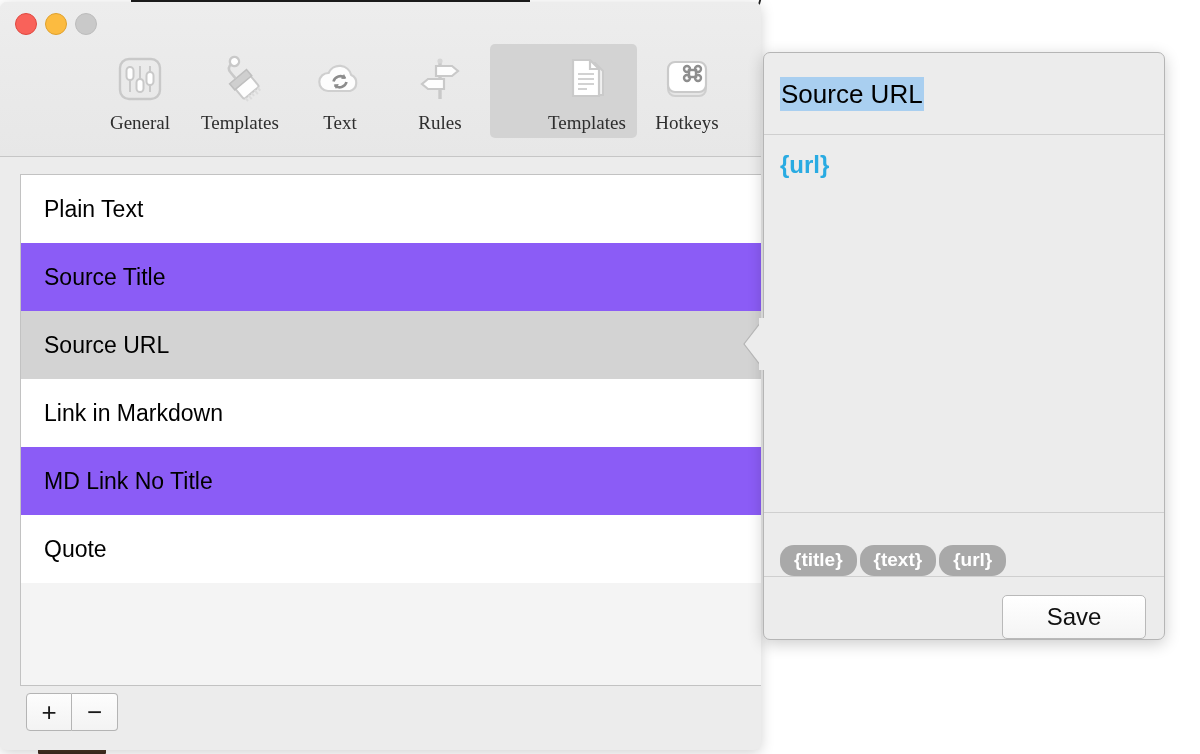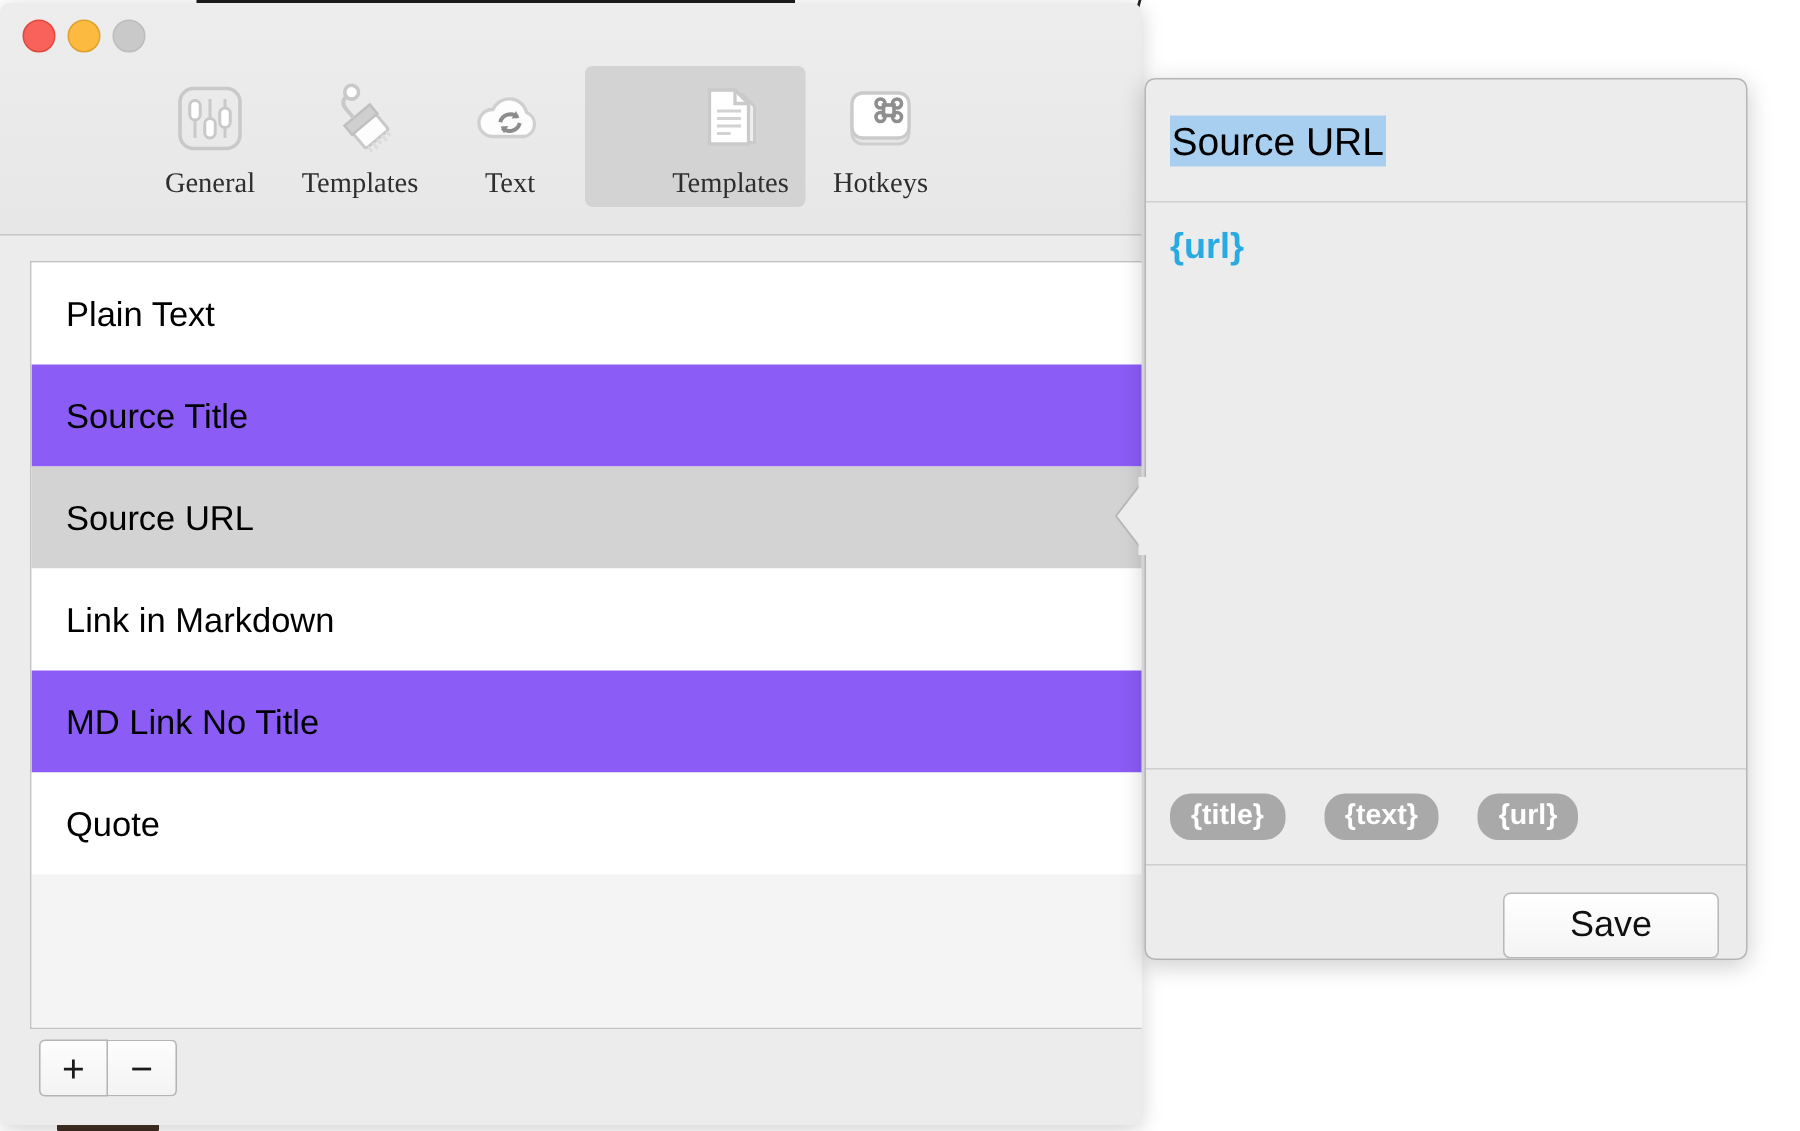--- a/index.html
+++ b/index.html
@@ -227,22 +227,22 @@
   .token-blue {
     font-size: 24px;
     font-weight: bold;
     color: #29abe2;
     line-height: 28px;
   }
 
   .pop-tokens {
     height: 64px;
     display: flex;
-    align-items: center;
-    gap: 26px;
+    align-items: flex-end;
+    gap: 3px;
     padding: 0 16px;
     border-bottom: 1px solid #cfcfcf;
     box-sizing: border-box;
   }
   .chip {
     background: #a9a9a9;
     color: #ffffff;
     font-size: 19px;
     font-weight: bold;
     border-radius: 14px;
@@ -333,20 +333,31 @@
                 <path d="M19.5 28.5 a7 7 0 0 1 11.6 -3.4"></path>
                 <path d="M32.5 29 a7 7 0 0 1 -11.6 3.4"></path>
               </g>
               <path d="M30 21 l2.2 4.6 l-5 0.4 z" fill="#8c8c8c"></path>
               <path d="M22 36 l-2.2 -4.6 l5 -0.4 z" fill="#8c8c8c"></path>
             </svg>
           </span>
           <span class="tb-label">Text</span>
         </div>
 
+        <div class="tb-item">
+          <span class="tb-icon">
+            <svg width="52" height="52" viewBox="0 0 52 52">
+              <line x1="26" y1="8" x2="26" y2="46" stroke="#c9c9c9" stroke-width="3.4"></line>
+              <path d="M22 13 h16 l6 5 l-6 5 h-16 z" fill="#fdfdfd" stroke="#c9c9c9" stroke-width="2.2"></path>
+              <path d="M30 26 h-16 l-6 5 l6 5 h16 z" fill="#fdfdfd" stroke="#c9c9c9" stroke-width="2.2"></path>
+              <circle cx="26" cy="8" r="2.6" fill="#d6d6d6"></circle>
+            </svg>
+          </span>
+          <span class="tb-label">Rules</span>
+        </div>
 
         <div class="tb-item selected">
           <span class="tb-icon">
             <svg width="52" height="52" viewBox="0 0 52 52">
               <path d="M18 10 h16 l8 8 v24 h-24 z" fill="#f0f0f0" stroke="#cacaca" stroke-width="2"></path>
               <path d="M12 7 h17 l9 9 v27 h-26 z" fill="#ffffff" stroke="#cacaca" stroke-width="2.2"></path>
               <path d="M29 7 v9 h9" fill="none" stroke="#cacaca" stroke-width="2.2"></path>
               <g stroke="#d2d2d2" stroke-width="2">
                 <line x1="17" y1="21" x2="33" y2="21"></line>
                 <line x1="17" y1="26" x2="33" y2="26"></line>

